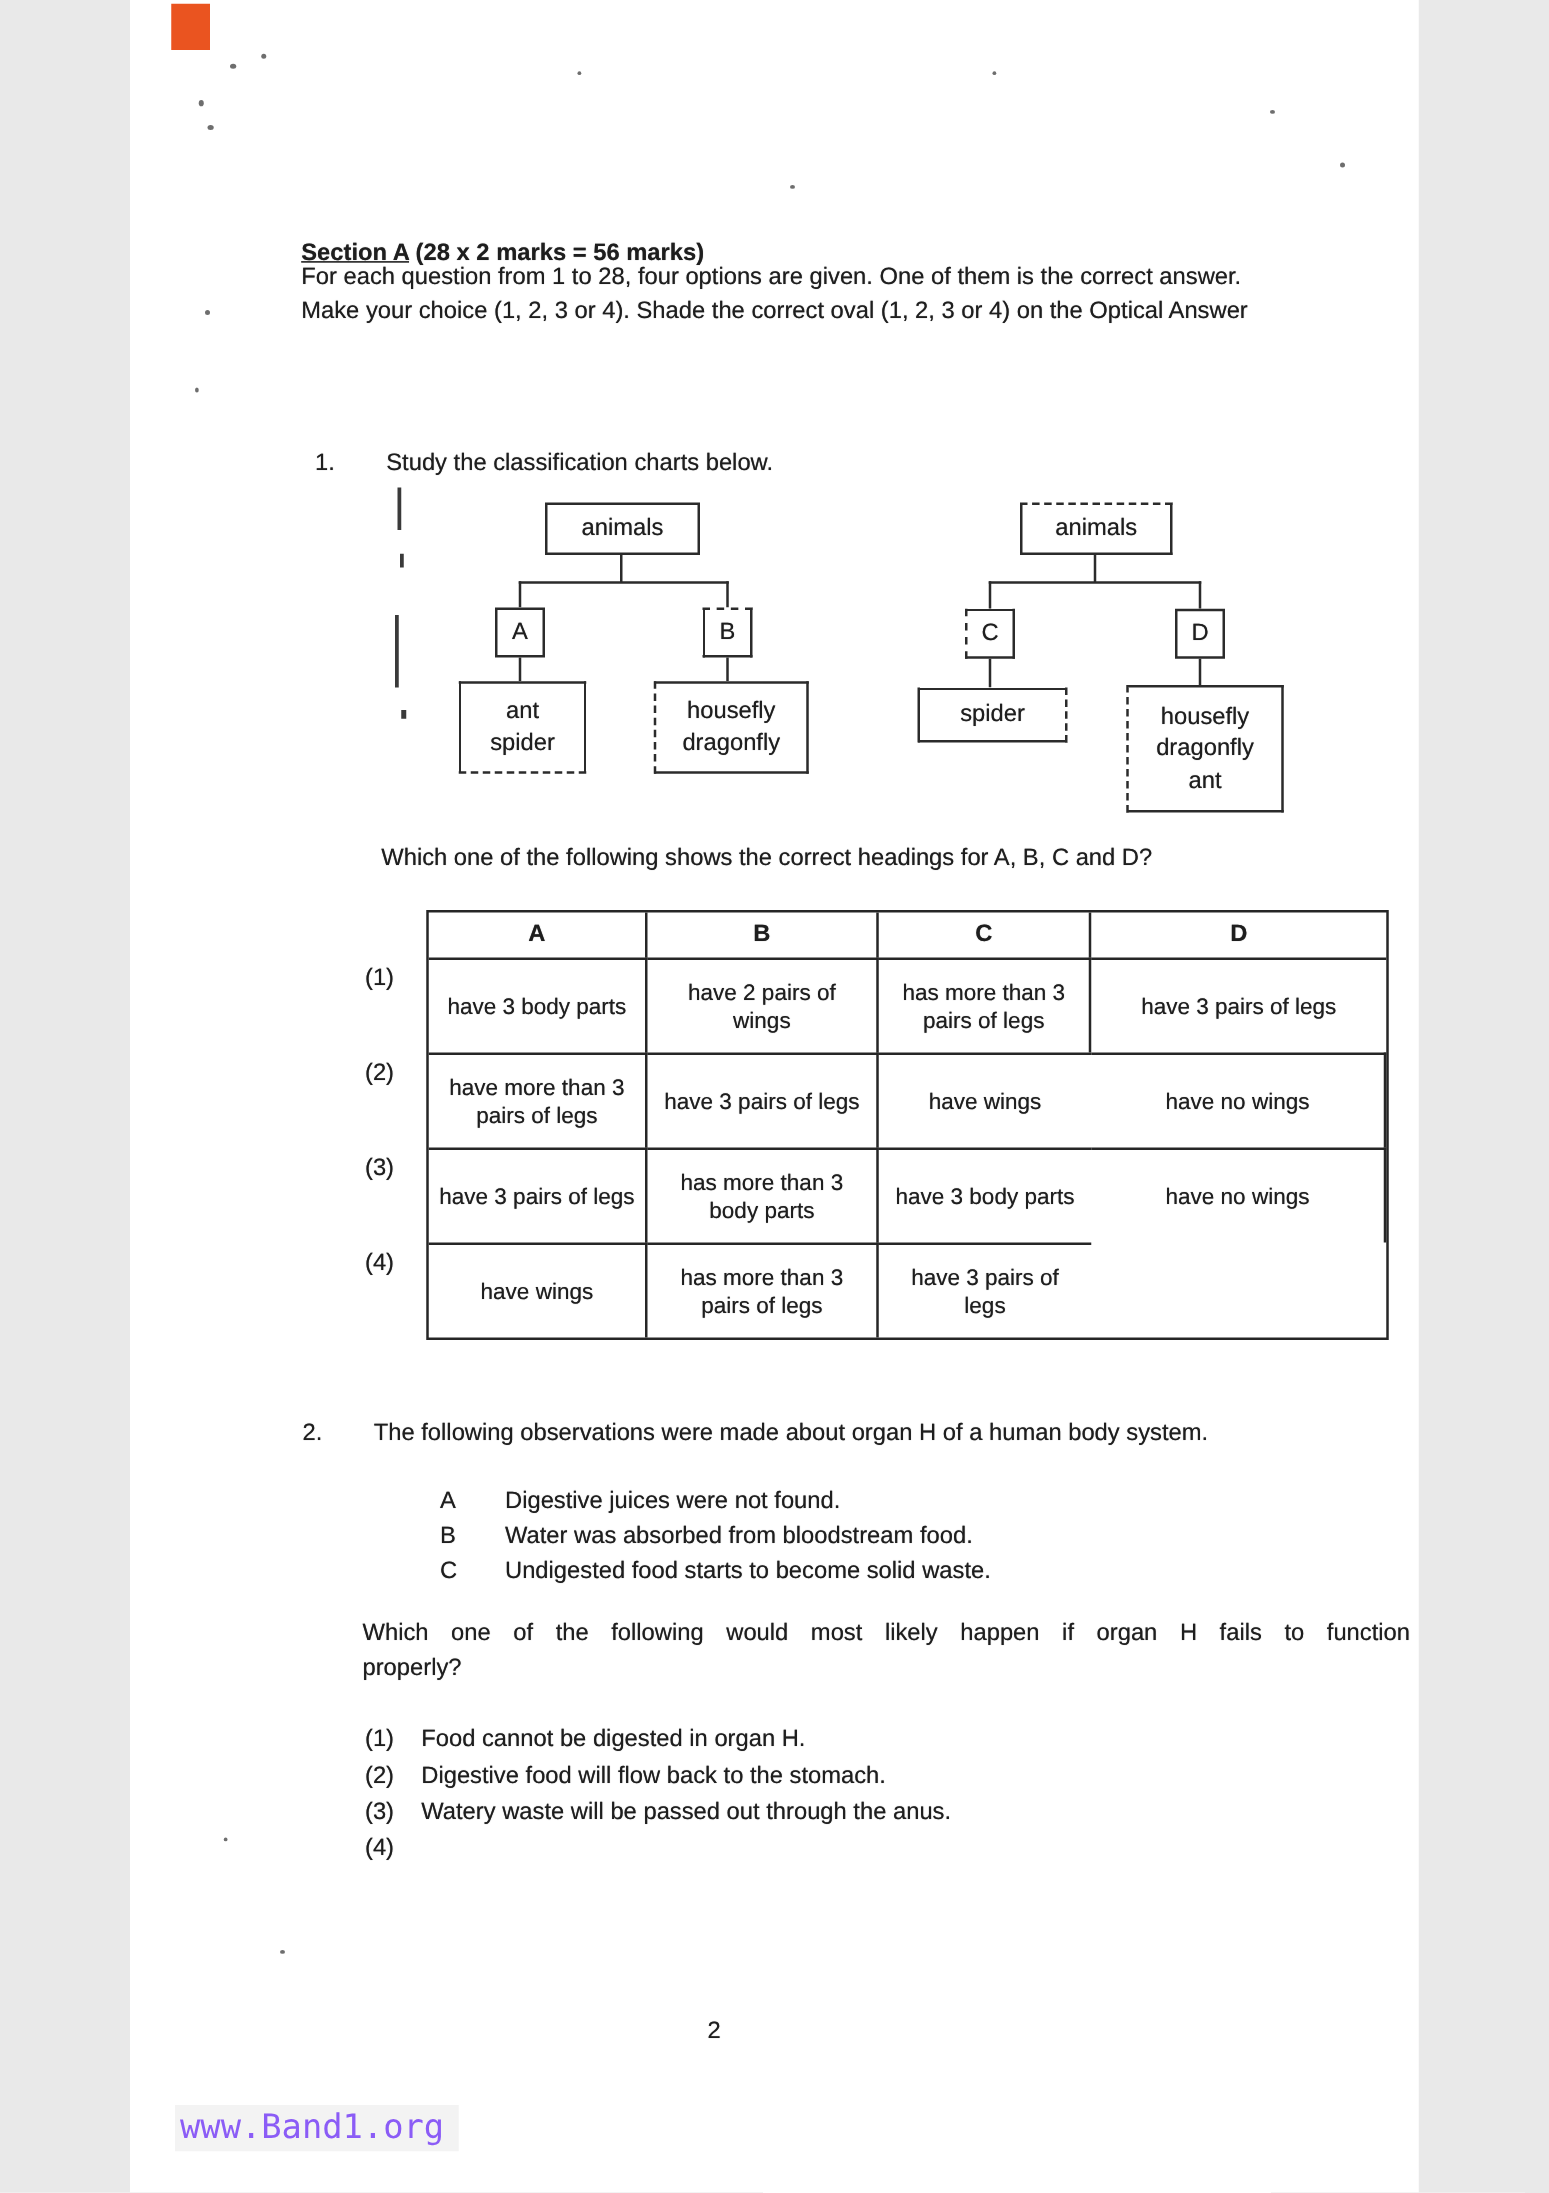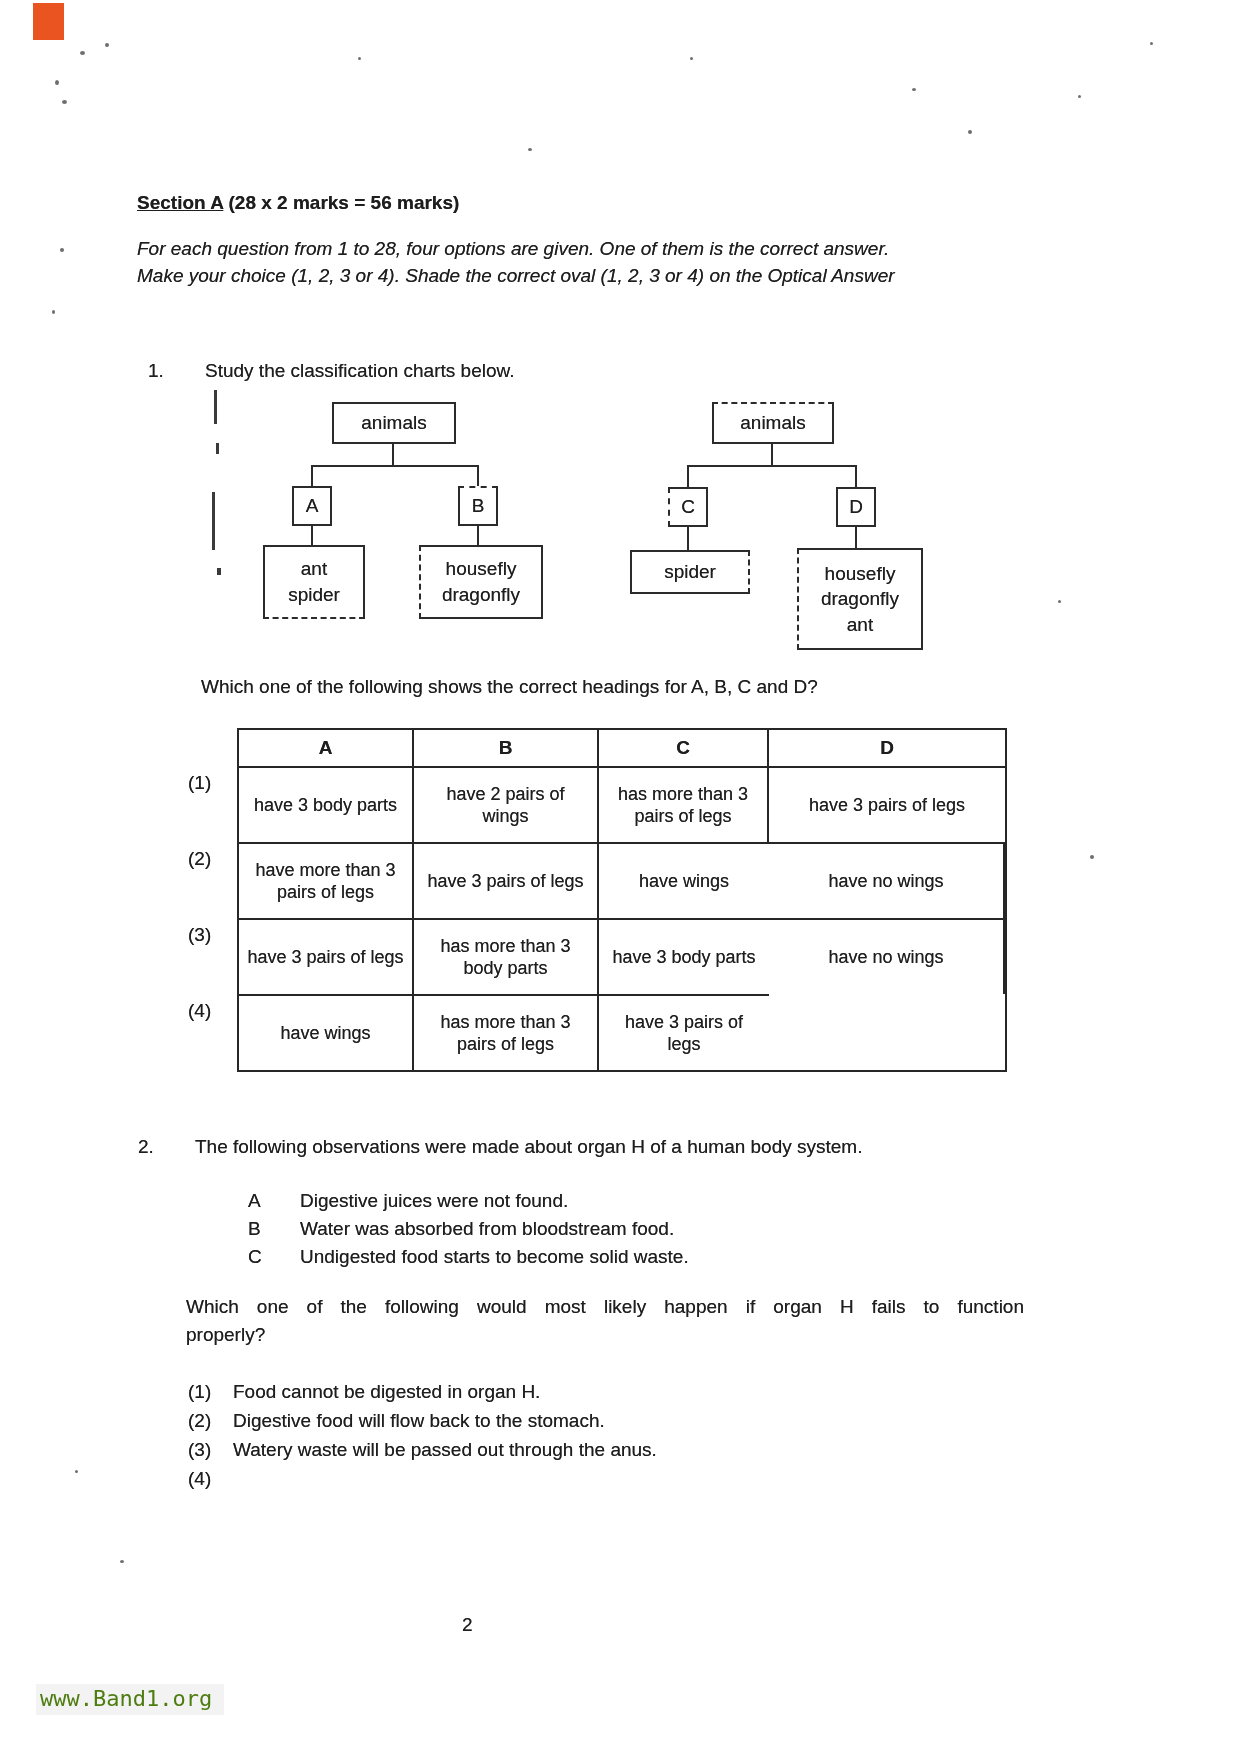--- a/index.html
+++ b/index.html
@@ -1,18 +1,18 @@
 <!DOCTYPE html>
 <html><head>
 <meta charset="utf-8">
 <style>
   html,body{margin:0;padding:0;background:#e9e9e9;}
   .page{
     position:relative;
-    width:1239px;height:1754px;
+    width:1031px;height:1754px;
     background:#ffffff;
     font-family:"Liberation Sans", sans-serif;
     color:#1e1e1e;
     overflow:hidden;
     margin:0 auto;
   }
   .txt{position:absolute;white-space:nowrap;text-shadow:0 0 0.6px rgba(30,30,30,0.75);}
   .sz19{font-size:19px;}
   .bold{font-weight:bold;}
   .section-title{text-decoration:underline;}
@@ -49,21 +49,21 @@
   }
   .anstable .cell.hdr{border-top:none;font-weight:bold;font-size:19px;}
   .anstable .cell.lastcol{border-right:none;}
   .rowlabel{position:absolute;font-size:19px;text-shadow:0 0 0.6px rgba(30,30,30,0.75);}
   .speck{position:absolute;background:#555;border-radius:50%;opacity:0.85;}
   .penmark{position:absolute;background:#3a3a3a;}
   .orange-mark{position:absolute;left:33px;top:3px;width:31px;height:37px;background:#ea5420;}
   .watermark{
     position:absolute;left:36px;top:1684px;
     font-family:"DejaVu Sans Mono", monospace;
-    font-size:22px;color:#4d7c0f;background:#f3f3f3;padding:2px 12px 4px 4px;
+    font-size:27px;color:#8b5cf6;background:#f3f3f3;padding:2px 12px 4px 4px;
   }
   .jline{white-space:normal;text-align:justify;text-align-last:justify;}
 </style>
 </head>
 <body>
 
 <div class="page">
 
   <div class="orange-mark"></div>
   <div class="speck" style="left:105px;top:43px;width:4px;height:4px;"></div>
@@ -84,21 +84,21 @@
   <div class="speck" style="left:120px;top:1560px;width:4px;height:3px;"></div>
   <div class="speck" style="left:75px;top:1470px;width:3px;height:3px;"></div>
 
   <div class="penmark" style="left:214px;top:390px;width:3px;height:34px;"></div>
   <div class="penmark" style="left:216px;top:443px;width:3px;height:11px;"></div>
   <div class="penmark" style="left:212px;top:492px;width:3px;height:58px;"></div>
   <div class="penmark" style="left:217px;top:568px;width:4px;height:7px;"></div>
 
   <div class="txt sz19 bold" style="left:137px;top:192px;"><span class="section-title">Section A</span><span> (28 x 2 marks = 56 marks)</span></div>
 
-  <div class="para" style="left:137px;top:235px;font-style:italic;">
+  <div class="para" style="left:137px;top:208px;">
     <div>For each question from 1 to 28, four options are given. One of them is the correct answer.</div>
     <div>Make your choice (1, 2, 3 or 4). Shade the correct oval (1, 2, 3 or 4) on the Optical Answer</div>
   </div>
 
   <div class="txt sz19" style="left:148px;top:360px;">1.</div>
   <div class="txt sz19" style="left:205px;top:360px;">Study the classification charts below.</div>
 
   <div class="cbox" style="left:332px;top:402px;width:124px;height:42px;">
     <span>animals</span>
   </div>

